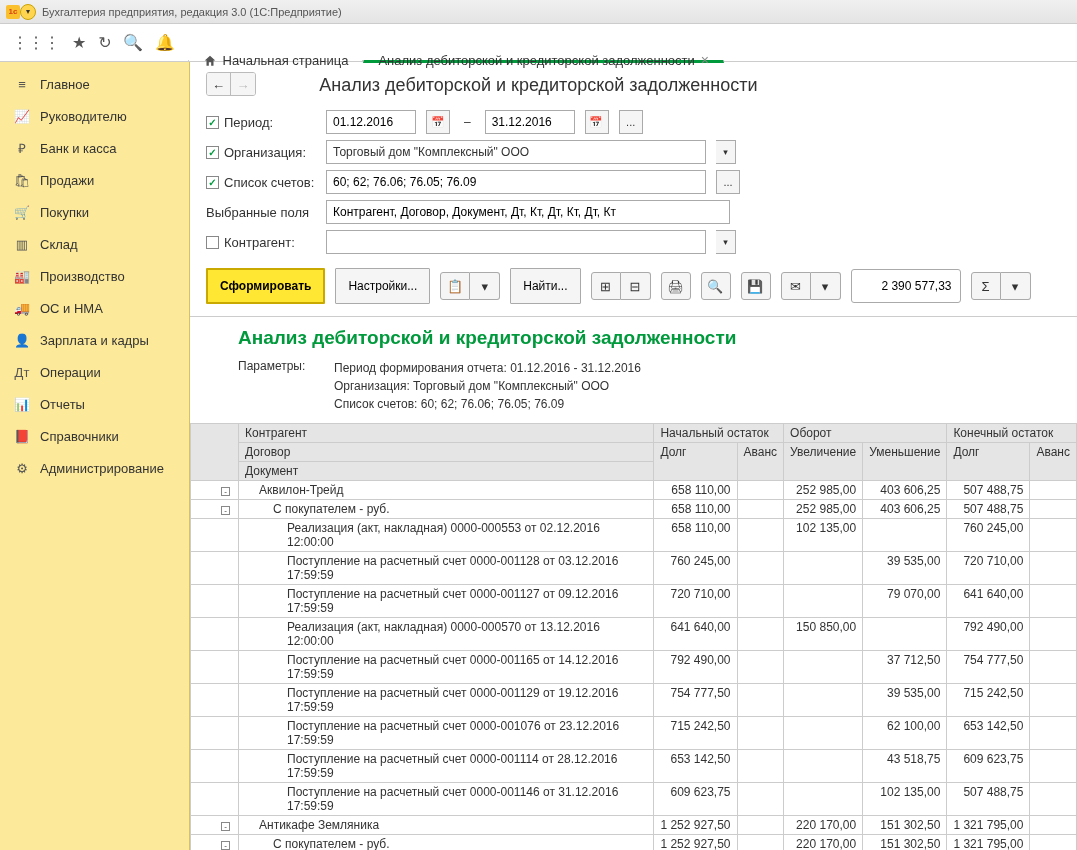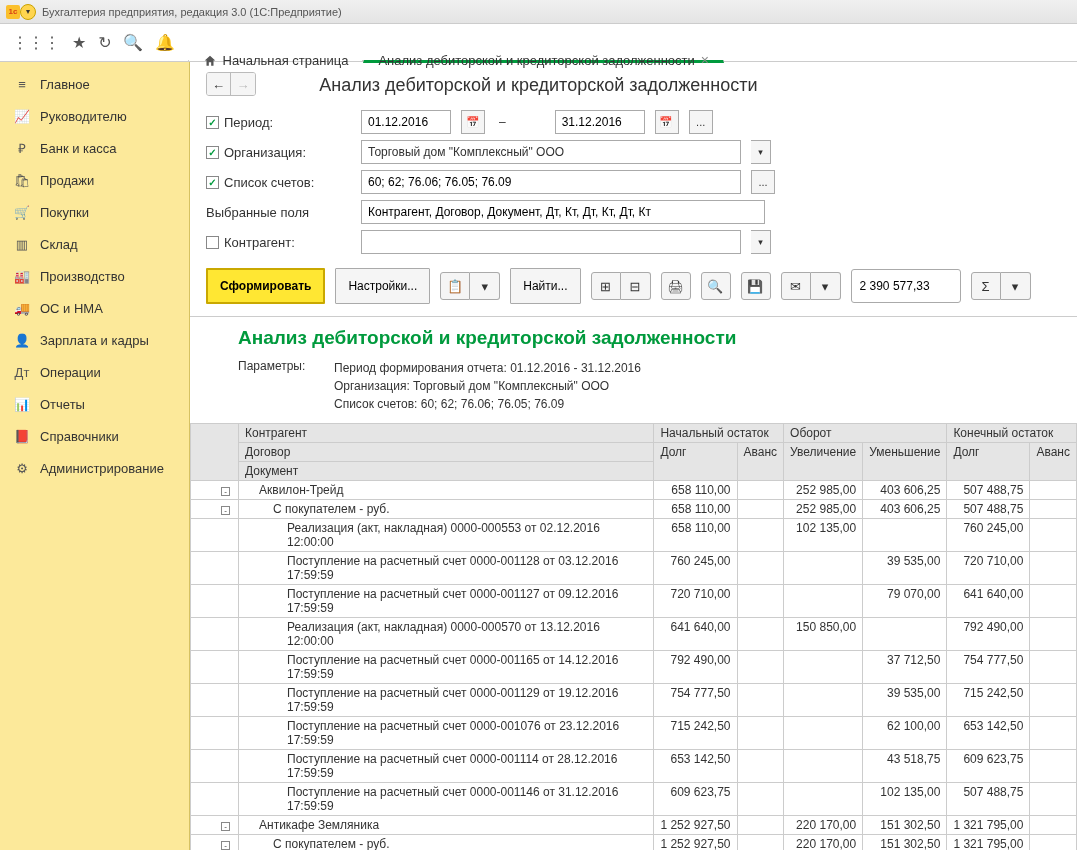--- a/index.html
+++ b/index.html
@@ -23,36 +23,36 @@
   .header{padding:10px 16px 4px;}
   .header .navbtns{display:inline-flex;border:1px solid #bbb;border-radius:3px;overflow:hidden;}
   .header .navbtns button{width:24px;height:22px;border:none;background:#f5f5f5;cursor:pointer;font-size:13px;color:#333;}
   .header .navbtns button:first-child{border-right:1px solid #bbb;}
   .header .navbtns button.dis{color:#bbb;}
   .header h1{display:inline-block;font-size:18px;font-weight:normal;margin-left:60px;vertical-align:middle;}
   .filters{padding:4px 16px 0;}
   .frow{display:flex;align-items:center;margin:6px 0;gap:10px;}
   .frow .lab{width:110px;display:flex;align-items:center;gap:5px;font-size:13px;}
   .frow .lab .chk{width:13px;height:13px;border:1px solid #888;background:#fff;display:flex;align-items:center;justify-content:center;font-size:10px;color:#009a3d;font-weight:bold;}
-  .frow input[type=text], .frow .sel {height:24px;border:1px solid #aaa;padding:0 6px;font-size:12px;background:#fff;margin-left:35px;}
+  .frow input[type=text], .frow .sel {height:24px;border:1px solid #aaa;padding:0 6px;font-size:12px;background:#fff;}
   .frow .dt{width:90px;}
   .frow .calbtn, .frow .dotbtn{width:24px;height:24px;border:1px solid #aaa;background:#f5f5f5;font-size:11px;cursor:pointer;display:flex;align-items:center;justify-content:center;}
   .frow .dash{margin:0 4px;}
   .frow .sel{flex:0 0 380px;display:flex;align-items:center;justify-content:space-between;}
   .frow .sel.wide{flex:0 0 380px;}
   .frow .ddbtn{width:20px;height:24px;border:1px solid #aaa;border-left:none;background:#f5f5f5;font-size:9px;display:flex;align-items:center;justify-content:center;cursor:pointer;}
   .frow .plain{height:24px;border:1px solid #aaa;padding:0 6px;font-size:12px;width:380px;background:#fff;}
   .actions{display:flex;align-items:center;gap:10px;padding:8px 16px;border-top:0;}
   .actions .btn{height:36px;border:1px solid #aaa;border-radius:1px;background:#f5f5f5;padding:0 12px;font-size:12px;cursor:pointer;display:flex;align-items:center;gap:4px;}
   .actions .btn.primary{background:#ffe733;border:2px solid #c9a800;font-weight:bold;}
   .actions .ibtn{width:30px;height:28px;border:1px solid #aaa;border-radius:3px;background:#f5f5f5;display:flex;align-items:center;justify-content:center;cursor:pointer;font-size:13px;}
   .actions .pair{display:flex;}
   .actions .pair .ibtn:first-child{border-top-right-radius:0;border-bottom-right-radius:0;}
   .actions .pair .ibtn:last-child{border-top-left-radius:0;border-bottom-left-radius:0;border-left:none;}
-  .actions .num{width:110px;height:28px;border:1px solid #aaa;border-radius:3px;text-align:left;padding:16px 8px;font-size:12px;}
+  .actions .num{width:110px;height:28px;border:1px solid #aaa;border-radius:3px;text-align:right;padding:16px 8px;font-size:12px;}
   .report{flex:1;overflow:auto;border-top:1px solid #ccc;margin-top:4px;}
   .rhead{padding:10px 48px;}
   .rhead h2{color:#009a3d;font-size:19px;font-weight:bold;margin-bottom:10px;}
   .rhead .params{font-size:12px;color:#333;display:flex;gap:16px;}
   .rhead .params .plab{min-width:80px;}
   .rhead .params .pval div{line-height:1.5;}
   table.rep{border-collapse:collapse;width:100%;font-size:12px;}
   table.rep th, table.rep td{border:1px solid #ccc;padding:2px 6px;text-align:left;vertical-align:top;}
   table.rep th{font-weight:normal;background:#e5e5e5;}
   table.rep td.num{text-align:right;white-space:nowrap;}

